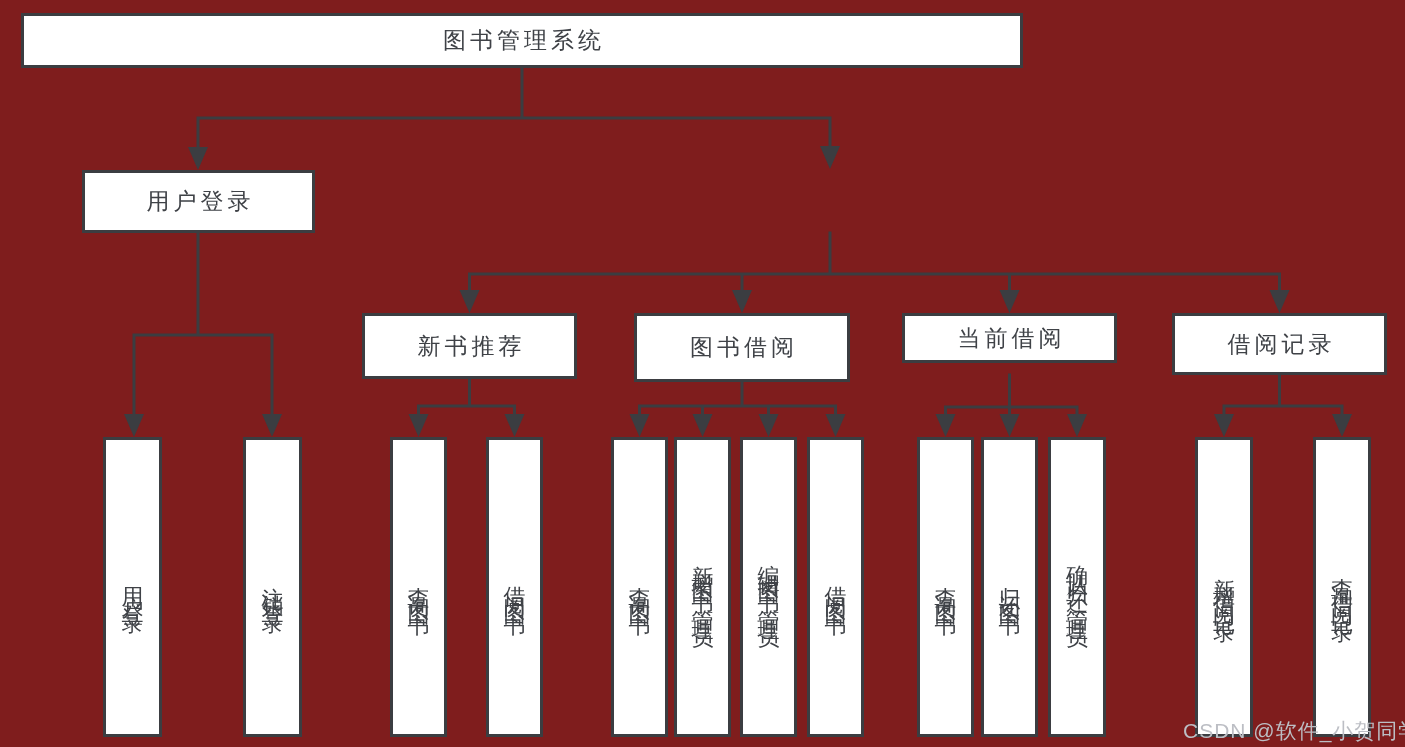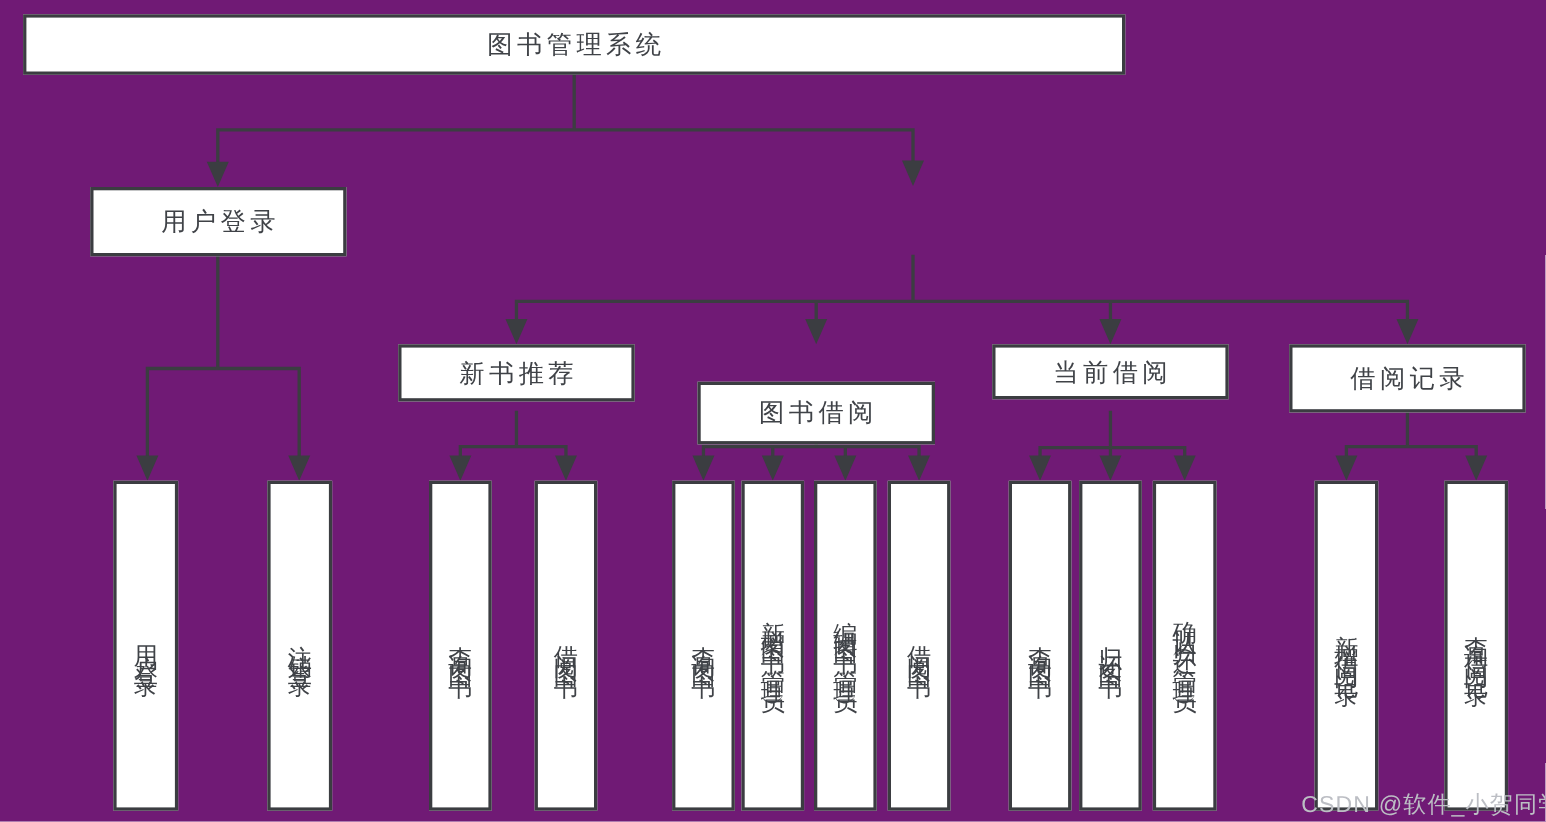--- a/index.html
+++ b/index.html
@@ -1,19 +1,19 @@
 <!DOCTYPE html>
 <html><head>
 <meta charset="utf-8">
 <style>
   html,body { margin:0; padding:0; background:#ffffff; }
   .canvas {
     position:relative;
     width:1405px; height:747px;
-    background:#701a75;
+    background:#7f1d1d;
     font-family:"Liberation Sans", sans-serif;
     overflow:hidden;
   }
   .wires { position:absolute; left:0; top:0; z-index:1; }
   .box {
     position:absolute;
     background:#ffffff;
     border:3px solid #3b3d41;
     box-sizing:border-box;
     display:flex;
@@ -102,24 +102,24 @@
   </svg>
 
   <div class="box" style="left:21px; top:13px; width:1002px; height:55px;">
     <span class="htext">图书管理系统</span>
   </div>
 
   <div class="box" style="left:82px; top:170px; width:233px; height:63px;">
     <span class="htext">用户登录</span>
   </div>
 
-  <div class="box" style="left:362px; top:313px; width:215px; height:52px;">
+  <div class="box" style="left:362px; top:313px; width:215px; height:66px;">
     <span class="htext">新书推荐</span>
   </div>
-  <div class="box" style="left:634px; top:313px; width:216px; height:57px;margin-top:34px;">
+  <div class="box" style="left:634px; top:313px; width:216px; height:69px;">
     <span class="htext">图书借阅</span>
   </div>
   <div class="box" style="left:902px; top:313px; width:215px; height:50px;">
     <span class="htext">当前借阅</span>
   </div>
   <div class="box" style="left:1172px; top:313px; width:215px; height:62px;">
     <span class="htext">借阅记录</span>
   </div>
 
   <div class="box" style="left:103px; top:437px; width:59px; height:300px;">

